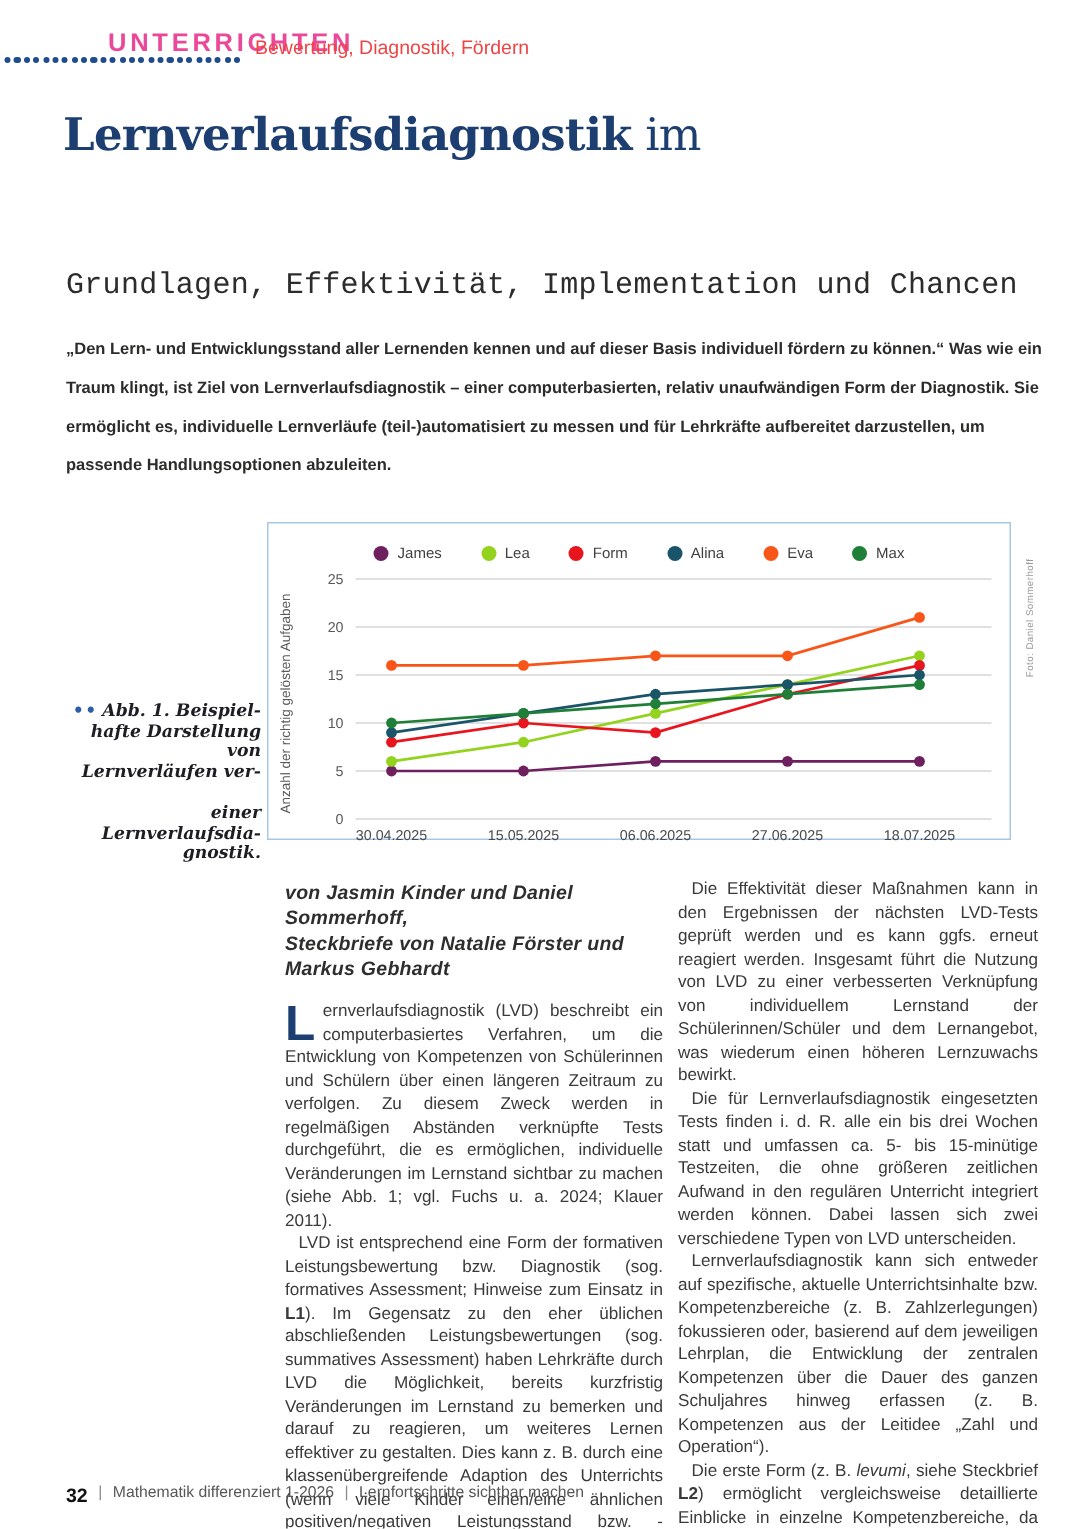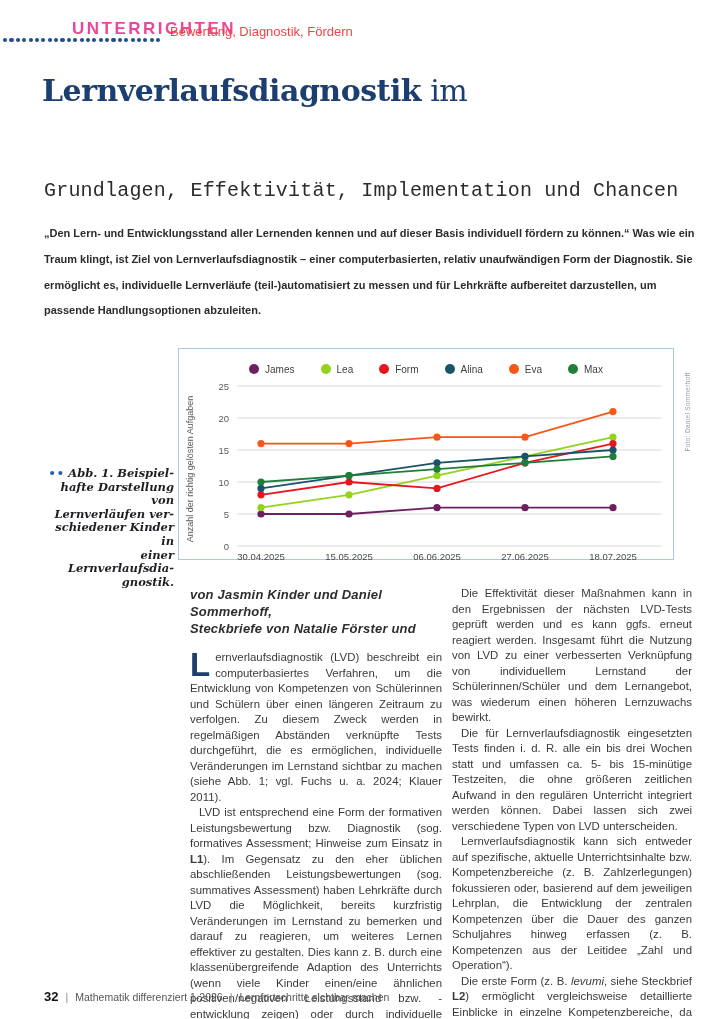--- a/index.html
+++ b/index.html
@@ -41,21 +41,21 @@
   .col2{left:452px;width:240px;}
   .byline{font-style:italic;font-weight:bold;font-size:13px;line-height:17px;
     color:#2e2e2d;margin-bottom:13px;letter-spacing:0.2px;}
   .body-para{margin:0;font-size:11.4px;line-height:15.5px;text-align:justify;color:#3a3a39;}
   .body-para.indent{text-indent:9px;}
   .dropcap{float:left;font-size:33px;line-height:27px;font-weight:bold;color:#1c3e70;
     padding-right:5px;padding-top:1px;}
   .seg-b{font-weight:bold;}
   .seg-i{font-style:italic;}
   
-  .footer{position:absolute;left:44px;top:989px;display:flex;align-items:center;gap:7px;
+  .footer{position:absolute;left:44px;top:989px;display:flex;align-items:flex-start;gap:7px;
     font-size:10.5px;color:#575756;}
   .footer .pageno{font-size:13px;font-weight:bold;color:#111;}
   .footer .fsep{color:#8a8a8a;}
   svg text{font-family:"Liberation Sans",sans-serif;}
 </style>
 </head>
 <body>
 
 <div class="kicker-section">UNTERRICHTEN</div>
 <div class="kicker-dots">
@@ -172,26 +172,27 @@
       <polyline points="82,101 170,94.6 258,88.19999999999999 346,81.8 434,75.39999999999999" fill="none" stroke="#1f7e38" stroke-width="1.8"></polyline>
       <circle cx="82" cy="101" r="3.6" fill="#1f7e38"></circle>
       <circle cx="170" cy="94.6" r="3.6" fill="#1f7e38"></circle>
       <circle cx="258" cy="88.19999999999999" r="3.6" fill="#1f7e38"></circle>
       <circle cx="346" cy="81.8" r="3.6" fill="#1f7e38"></circle>
       <circle cx="434" cy="75.39999999999999" r="3.6" fill="#1f7e38"></circle>
     </svg>
 </div>
 <div class="photo-credit">Foto: Daniel Sommerhoff</div>
 
-<div class="fig-caption"><span class="cap-marker">••</span><span>Abb. 1. Beispiel-</span><br><span>hafte Darstellung von</span><br><span>Lernverläufen ver-</span><br><span>schiedener Kinder in</span><br><span>einer Lernverlaufsdia-</span><br><span>gnostik.</span></div>
+<div class="fig-caption"><span class="cap-marker">••</span><span>Abb. 1. Beispiel-</span><br><span>hafte Darstellung von</span><br><span>Lernverläufen ver-</span><br><br><span>einer Lernverlaufsdia-</span><br><span>gnostik.</span></div>
 
 <div class="col col1">
   <div class="byline">
       <div>von Jasmin Kinder und Daniel Sommerhoff,</div>
       <div>Steckbriefe von Natalie Förster und</div>
+      <div>Markus Gebhardt</div>
     </div>
   <div>
       <p class="body-para"><span class="dropcap">L</span><span>ernverlaufsdiagnostik (LVD) beschreibt ein computerbasiertes Verfahren, um die Entwicklung von Kompetenzen von Schülerinnen und Schülern über einen längeren Zeitraum zu verfolgen. Zu diesem Zweck werden in regelmäßigen Abständen verknüpfte Tests durchgeführt, die es ermöglichen, individuelle Veränderungen im Lernstand sichtbar zu machen (siehe Abb. 1; vgl. Fuchs u. a. 2024; Klauer 2011).</span></p>
       <p class="body-para indent"><span>LVD ist entsprechend eine Form der formativen Leistungsbewertung bzw. Diagnostik (sog. formatives Assessment; Hinweise zum Einsatz in </span><span class="seg-b ">L1</span><span>). Im Gegensatz zu den eher üblichen abschließenden Leistungsbewertungen (sog. summatives Assessment) haben Lehrkräfte durch LVD die Möglichkeit, bereits kurzfristig Veränderungen im Lernstand zu bemerken und darauf zu reagieren, um weiteres Lernen effektiver zu gestalten. Dies kann z. B. durch eine klassenübergreifende Adaption des Unterrichts (wenn viele Kinder einen/eine ähnlichen positiven/negativen Leistungsstand bzw. -entwicklung zeigen) oder durch individuelle Fördermaßnahmen (wenn nur einzelne Kinder einen positiven/negativen Leistungsstand bzw. -entwicklung zeigen) erfolgen.</span></p>
     </div>
 </div>
 <div class="col col2">
   <div>
       <p class="body-para indent"><span>Die Effektivität dieser Maßnahmen kann in den Ergebnissen der nächsten LVD-Tests geprüft werden und es kann ggfs. erneut reagiert werden. Insgesamt führt die Nutzung von LVD zu einer verbesserten Verknüpfung von individuellem Lernstand der Schülerinnen/Schüler und dem Lernangebot, was wiederum einen höheren Lernzuwachs bewirkt.</span></p>
       <p class="body-para indent"><span>Die für Lernverlaufsdiagnostik eingesetzten Tests finden i. d. R. alle ein bis drei Wochen statt und umfassen ca. 5- bis 15-minütige Testzeiten, die ohne größeren zeitlichen Aufwand in den regulären Unterricht integriert werden können. Dabei lassen sich zwei verschiedene Typen von LVD unterscheiden.</span></p>

